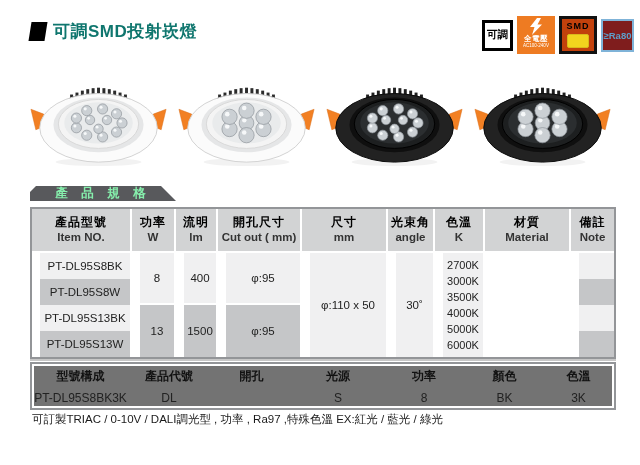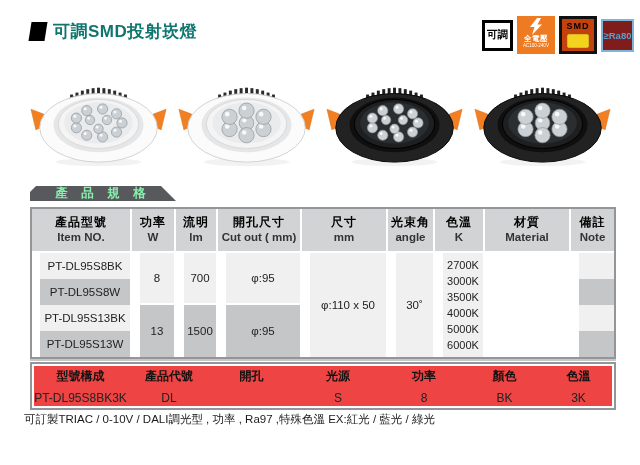--- a/index.html
+++ b/index.html
@@ -67,28 +67,28 @@
   .hcell .en{font-size:11.5px;font-weight:bold;color:#333;letter-spacing:0;}
   .bcell{display:flex;align-items:center;justify-content:center;font-size:11.5px;color:#222;margin-left:8px;}
   .c-light{background:#f0f0f1;}
   .c-dark{background:#c5c6c8;}
   .pair-top{border-bottom:2px solid #fff;}
   .multiline{flex-direction:column;line-height:16px;font-size:11px;}
   .mat{line-height:15px;font-size:11px;}
 
   
   .model-table{position:absolute;left:30px;top:362px;width:582px;height:42px;
-               border:2px solid #939598;background:#ef4444;box-shadow:inset 0 0 0 2px #fff;
+               border:2px solid #939598;background:#737373;box-shadow:inset 0 0 0 2px #fff;
                display:grid;grid-template-columns:97px 80px 85px 88px 84px 77px 1fr;
                grid-template-rows:1fr 1fr;padding-top:2px;box-sizing:content-box;}
   .m-label{display:flex;align-items:center;justify-content:center;font-size:12px;font-weight:bold;color:#111;grid-row:1;}
   .m-value{display:flex;align-items:center;justify-content:center;font-size:12px;color:#222;grid-row:2;}
 
   
-  .footer-note{position:absolute;left:24px;top:412px;font-size:11.5px;color:#1a1a1a;}
+  .footer-note{position:absolute;left:32px;top:412px;font-size:11.5px;color:#1a1a1a;}
 </style>
 </head>
 <body>
 
 <div class="page">
 
   <div class="title-row">
     <div class="title-icon"></div>
     <div class="page-title">可調SMD投射崁燈</div>
   </div>
@@ -340,21 +340,21 @@
       </div>
 
       <div class="bcell c-light" style="grid-column:1;grid-row:2">PT-DL95S8BK</div>
       <div class="bcell c-dark" style="grid-column:1;grid-row:3">PT-DL95S8W</div>
       <div class="bcell c-light" style="grid-column:1;grid-row:4">PT-DL95S13BK</div>
       <div class="bcell c-dark" style="grid-column:1;grid-row:5">PT-DL95S13W</div>
 
       <div class="bcell c-light pair-top" style="grid-column:2;grid-row:2/4">8</div>
       <div class="bcell c-dark" style="grid-column:2;grid-row:4/6">13</div>
 
-      <div class="bcell c-light pair-top" style="grid-column:3;grid-row:2/4">700</div>
+      <div class="bcell c-light pair-top" style="grid-column:3;grid-row:2/4">400</div>
       <div class="bcell c-dark" style="grid-column:3;grid-row:4/6">1500</div>
 
       <div class="bcell c-light pair-top" style="grid-column:4;grid-row:2/4">φ:95</div>
       <div class="bcell c-dark" style="grid-column:4;grid-row:4/6">φ:95</div>
 
       <div class="bcell c-light" style="grid-column:5;grid-row:2/6">φ:110 x 50</div>
 
       <div class="bcell c-light" style="grid-column:6;grid-row:2/6">30˚</div>
 
       <div class="bcell c-light multiline" style="grid-column:7;grid-row:2/6">

